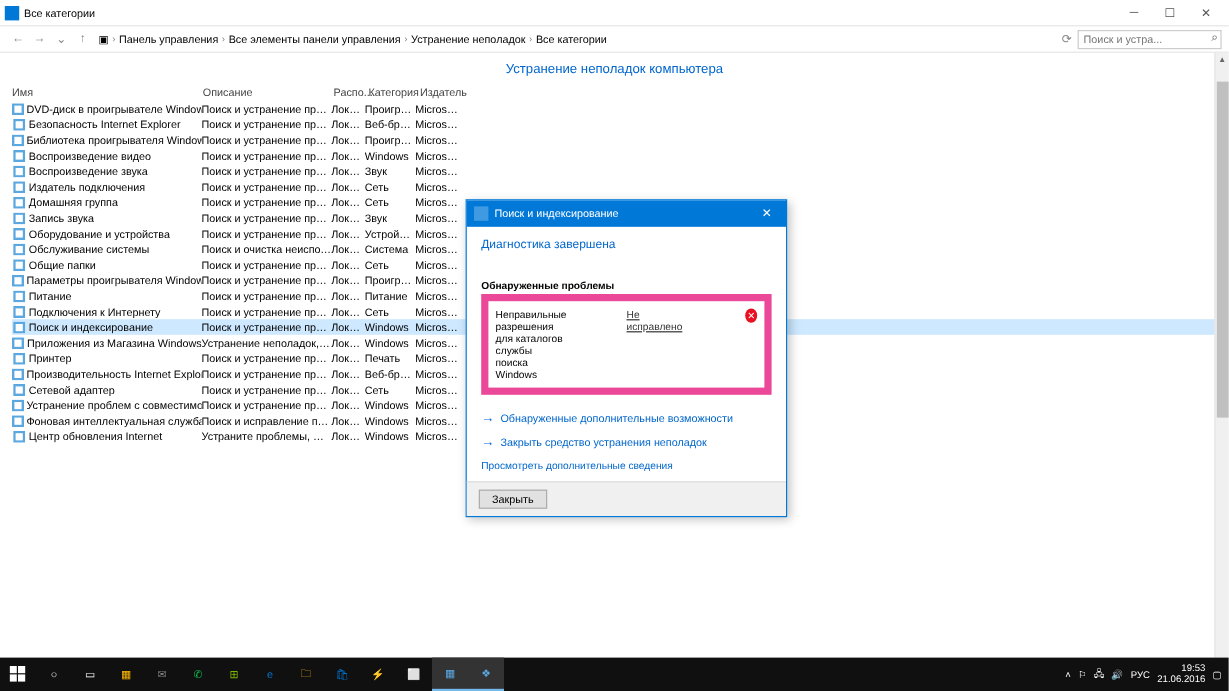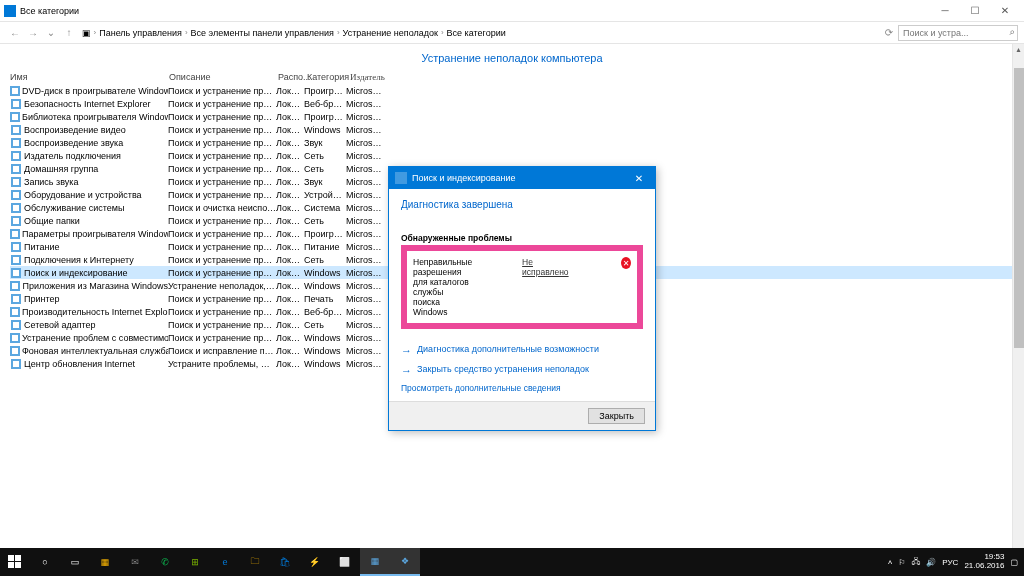--- a/index.html
+++ b/index.html
@@ -15,21 +15,21 @@
 .navbar .breadcrumb .sep { color: #888; font-size: 8px; }
 .navbar .search { width: 120px; height: 16px; border: 1px solid #ccc; font-size: 9px; padding: 0 14px 0 4px; color: #888; position: relative; }
 .navbar .searchwrap { position: relative; }
 .navbar .searchwrap::after { content: "⌕"; position: absolute; right: 3px; top: 1px; color: #666; font-size: 10px; }
 .heading { padding: 8px 10px 4px; color: #0066cc; font-size: 11px; text-align: center; }
 .columns { display: flex; padding: 4px 10px 2px; color: #444; font-size: 9px; gap: 1px; }
 .col-name { width: 158px; }
 .col-desc { width: 108px; }
 .col-loc { width: 28px; }
 .col-cat { width: 42px; }
-.col-pub { width: 40px; font-family: Liberation Serif, serif; }
+.col-pub { width: 40px; }
 .list { padding: 0 10px; }
 .row { display: flex; height: 13px; align-items: center; font-size: 9px; color: #000; }
 .row.selected { background: #cde8ff; }
 .row .ic { width: 12px; height: 10px; margin-right: 2px; display: inline-flex; align-items: center; justify-content: center; }
 .row .ic svg { width: 10px; height: 10px; }
 .row .c1 { width: 158px; white-space: nowrap; overflow: hidden; text-overflow: ellipsis; display: flex; align-items: center; }
 .row .c2 { width: 108px; white-space: nowrap; overflow: hidden; text-overflow: ellipsis; }
 .row .c3 { width: 28px; white-space: nowrap; overflow: hidden; text-overflow: ellipsis; }
 .row .c4 { width: 42px; white-space: nowrap; overflow: hidden; text-overflow: ellipsis; }
 .row .c5 { width: 40px; white-space: nowrap; overflow: hidden; text-overflow: ellipsis; }
@@ -42,21 +42,21 @@
 .dialog h2 { color: #0066cc; font-size: 10px; font-weight: normal; margin-bottom: 23px; }
 .dialog .desc { color: #333; font-size: 8.5px; line-height: 1.25; margin-bottom: 8px; }
 .dialog .probtitle { font-weight: bold; font-size: 8.5px; margin-bottom: 2px; }
 .dialog .problem { border: 6px solid #ec4899; padding: 6px; display: flex; font-size: 8.5px; margin-bottom: 10px; min-height: 42px; gap: 44px; }
 .dialog .problem .ptext { flex: 1; }
 .dialog .problem .pstat { color: #333; margin: 0 6px; text-decoration: underline; }
 .dialog .problem .perr { width: 12px; height: 12px; background: #e81123; border-radius: 50%; color: #fff; font-size: 8px; display: flex; align-items: center; justify-content: center; }
 .dialog .action { display: flex; align-items: center; color: #0066cc; font-size: 9px; padding: 4px 0; cursor: pointer; }
 .dialog .action .arrow { color: #0066cc; margin-right: 5px; font-size: 11px; }
 .dialog .morelink { color: #0066cc; font-size: 8.5px; margin-top: 4px; cursor: pointer; }
-.dialog .footer { border-top: 1px solid #ddd; padding: 6px 10px; display: flex; justify-content: flex-end; background: #f0f0f0; }
+.dialog .footer { border-top: 1px solid #ddd; padding: 6px 10px; display: flex; background: #f0f0f0; }
 .dialog .footer button { font-size: 9px; padding: 2px 10px; border: 1px solid #adadad; background: #e1e1e1; cursor: pointer; }
 .taskbar { position: absolute; bottom: 0; left: 0; right: 0; height: 28px; background: #101010; display: flex; align-items: center; }
 .taskbar .tbtn { width: 30px; height: 28px; display: flex; align-items: center; justify-content: center; color: #fff; cursor: pointer; }
 .taskbar .tbtn.active { background: #333; border-bottom: 2px solid #76b9ed; }
 .taskbar .spacer { flex: 1; }
 .taskbar .tray { display: flex; align-items: center; gap: 6px; padding-right: 6px; color: #fff; font-size: 8px; }
 .taskbar .clock { text-align: right; line-height: 1.1; }
 .scrollbar { position: absolute; right: 0; top: 44px; bottom: 28px; width: 12px; background: #f0f0f0; border-left: 1px solid #e5e5e5; }
 .scrollbar .thumb { background: #c0c0c0; width: 10px; margin: 12px 1px 0; height: 280px; }
 .scrollbar .arr { height: 12px; text-align: center; color: #666; font-size: 8px; line-height: 12px; }
@@ -451,21 +451,21 @@
   <div class="body">
     <h2>Диагностика завершена</h2>
     <div class="probtitle">Обнаруженные проблемы</div>
     <div class="problem">
       <div class="ptext">Неправильные разрешения для каталогов службы поиска Windows</div>
       <div class="pstat">Не исправлено</div>
       <div class="perr">✕</div>
     </div>
     <div class="action">
       <span class="arrow">→</span>
-      <span>Диагностика дополнительные возможности</span>
+      <span>Обнаруженные дополнительные возможности</span>
     </div>
     <div class="action">
       <span class="arrow">→</span>
       <span>Закрыть средство устранения неполадок</span>
     </div>
     <div class="morelink">Просмотреть дополнительные сведения</div>
   </div>
   <div class="footer">
     <button>Закрыть</button>
   </div>

